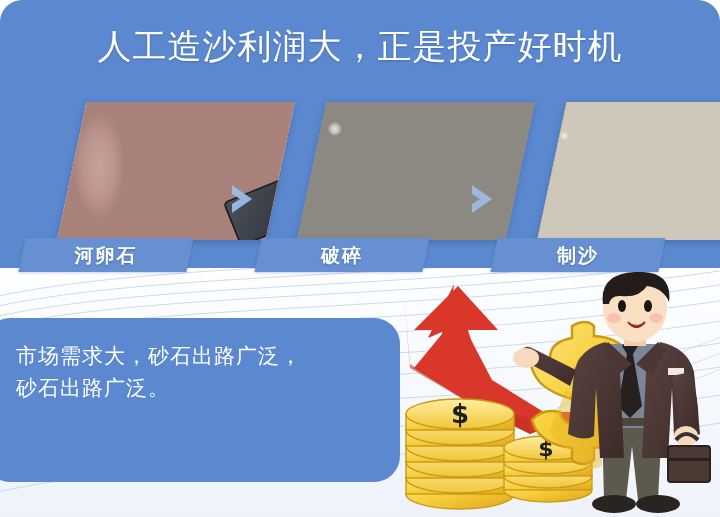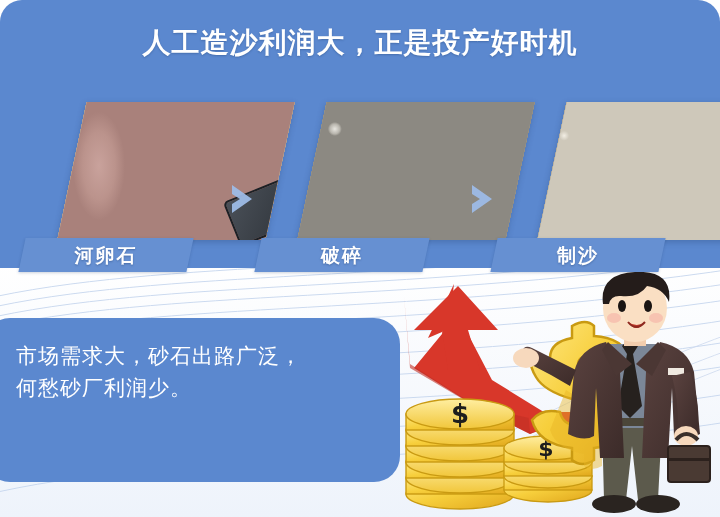--- a/index.html
+++ b/index.html
@@ -10,21 +10,21 @@
   }
   
   .bg-lines{position:absolute;left:0;top:0;width:720px;height:517px;z-index:0;}
   
   .header{
     position:absolute;left:0;top:0;width:720px;height:268px;
     background:#5b88cf;border-radius:22px 22px 0 0;z-index:1;
   }
   .header-title{
     position:absolute;left:0;top:24px;width:720px;text-align:center;
-    color:#ffffff;font-size:28px;font-weight:bold;letter-spacing:1px;
+    color:#ffffff;font-size:34px;font-weight:normal;letter-spacing:1px;
     text-shadow:0 1px 2px rgba(30,60,110,.35);
     font-family:"DejaVu Sans","Liberation Sans",sans-serif;
   }
   
   .tile{
     position:absolute;top:102px;width:208px;height:138px;
     transform:skewX(-12deg);overflow:hidden;z-index:3;
     box-shadow:0 2px 6px rgba(25,50,95,.28);
   }
   .tile .inner{
@@ -311,18 +311,18 @@
     <g>
       <path d="M296 168 q10 -12 22 0" stroke="#3a2f2a" stroke-width="4" fill="none"></path>
       <rect x="288" y="174" width="42" height="36" rx="3" fill="#4a3a33" stroke="#2c211d" stroke-width="2"></rect>
       <rect x="288" y="186" width="42" height="3" fill="#2c211d"></rect>
     </g>
   </svg>
 
   <div class="textbox">
     <div class="tb-pad">
       <p>市场需求大，砂石出路广泛，</p>
-      <p>何愁砂厂利润少。</p>
+      <p>砂石出路广泛。</p>
       <div class="tb-gap"></div>
     </div>
   </div>
 
 </div>
 
 </body></html>

